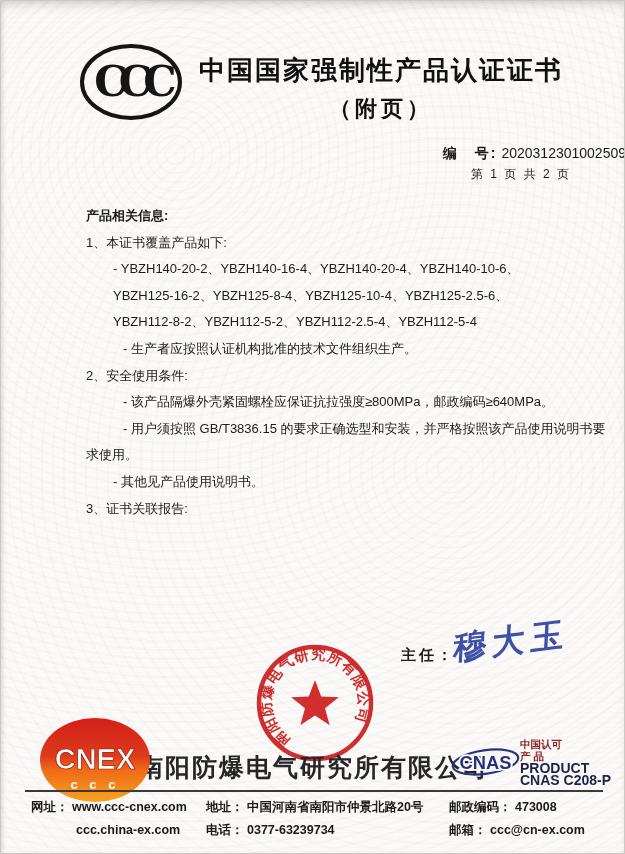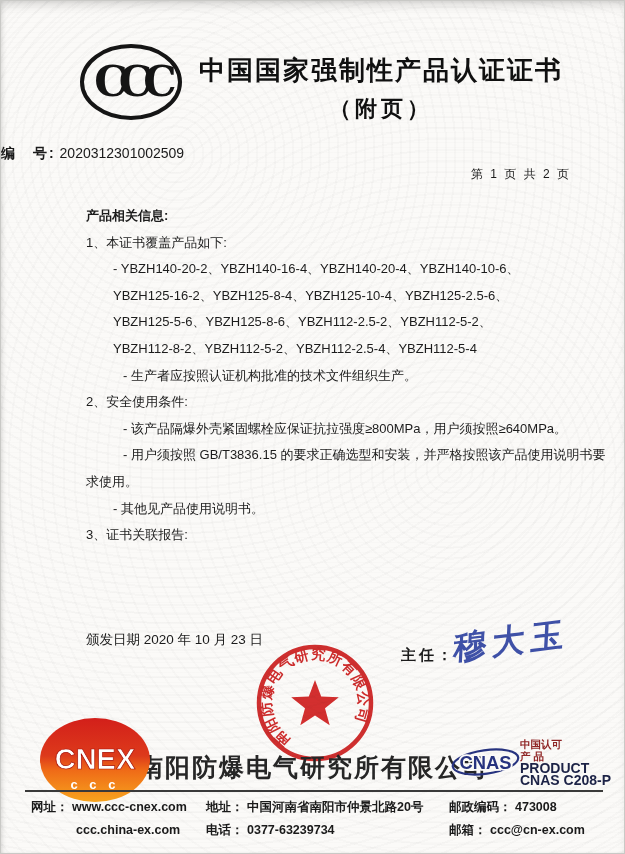--- a/index.html
+++ b/index.html
@@ -15,21 +15,21 @@
     box-shadow:inset 0 8px 14px -8px rgba(0,0,0,0.25), inset 3px 0 6px -4px rgba(0,0,0,0.2);
     font-family:"Liberation Sans", sans-serif;
     color:#222;
     overflow:hidden;
   }
   .abs{position:absolute;}
   
   .ccc-logo{left:78px;top:42px;width:104px;height:78px;}
   .title{left:170px;top:52px;width:420px;text-align:center;font-size:26px;font-weight:bold;letter-spacing:2px;color:#101010;white-space:nowrap;}
   .subtitle{left:170px;top:93px;width:420px;text-align:center;font-size:22px;font-weight:bold;letter-spacing:4px;color:#101010;}
-  .certno{left:0;top:144px;width:625px;text-align:left;font-size:14px;color:#1a1a1a;white-space:nowrap;}
+  .certno{left:0;top:144px;width:625px;text-align:right;font-size:14px;color:#1a1a1a;white-space:nowrap;}
   .certno .lbl{font-weight:bold;letter-spacing:2px;}
   .pageinfo{left:470px;top:165px;font-size:12px;letter-spacing:2px;color:#1a1a1a;}
   
   .bodytext{left:85px;top:202px;width:510px;font-size:13px;line-height:26.6px;color:#1c1c1c;white-space:nowrap;}
   .bodytext .bold{font-weight:bold;}
   .ind2{padding-left:27px;}
   .ind3{padding-left:37px;}
   
   .dateline{left:85px;top:630px;font-size:13.5px;color:#1c1c1c;}
   .director{left:400px;top:645px;font-size:15px;font-weight:bold;letter-spacing:3px;color:#1c1c1c;}
@@ -72,32 +72,30 @@
     <span class="lbl">编　号:</span>
     <span>2020312301002509</span>
   </div>
   <div class="abs pageinfo">第 1 页 共 2 页</div>
 
   <div class="abs bodytext">
     <div class="bold">产品相关信息:</div>
     <div>1、本证书覆盖产品如下:</div>
     <div class="ind2">- YBZH140-20-2、YBZH140-16-4、YBZH140-20-4、YBZH140-10-6、</div>
     <div class="ind2">YBZH125-16-2、YBZH125-8-4、YBZH125-10-4、YBZH125-2.5-6、</div>
-    <div class="ind2">YBZH125-5-6、YBZH125-8-6、YBZH112-2.5-2、YBZH112-5-2、</div>
     <div class="ind2">YBZH112-8-2、YBZH112-5-2、YBZH112-2.5-4、YBZH112-5-4</div>
     <div class="ind3">- 生产者应按照认证机构批准的技术文件组织生产。</div>
     <div>2、安全使用条件:</div>
-    <div class="ind3">- 该产品隔爆外壳紧固螺栓应保证抗拉强度≥800MPa，用户须按照≥640MPa。</div>
+    <div class="ind3">- 该产品隔爆外壳紧固螺栓应保证抗拉强度≥800MPa，邮政编码≥640MPa。</div>
     <div class="ind3">- 用户须按照 GB/T3836.15 的要求正确选型和安装，并严格按照该产品使用说明书要</div>
     <div>求使用。</div>
     <div class="ind2">- 其他见产品使用说明书。</div>
     <div>3、证书关联报告:</div>
   </div>
 
-  <div class="abs dateline">颁发日期 2020 年 10 月 23 日</div>
   <div class="abs director">主任：</div>
   <div class="abs signature">穆大玉</div>
 
   <svg class="abs stamp" viewBox="0 0 124 124">
     <circle cx="62" cy="62" r="56" fill="none" stroke="#d02020" stroke-width="4.5"></circle>
     <polygon points="62,39 68.2,55.5 85.8,56.3 72,67.2 76.7,84.2 62,74.5 47.3,84.2 52,67.2 38.2,56.3 55.8,55.5" fill="#d42020"></polygon>
     <g transform="rotate(-57 62 62)">
       <defs>
         <path id="stampArc" d="M 18 62 A 44 44 0 1 1 106 62 A 44 44 0 1 1 18 62" fill="none"></path>
       </defs>

